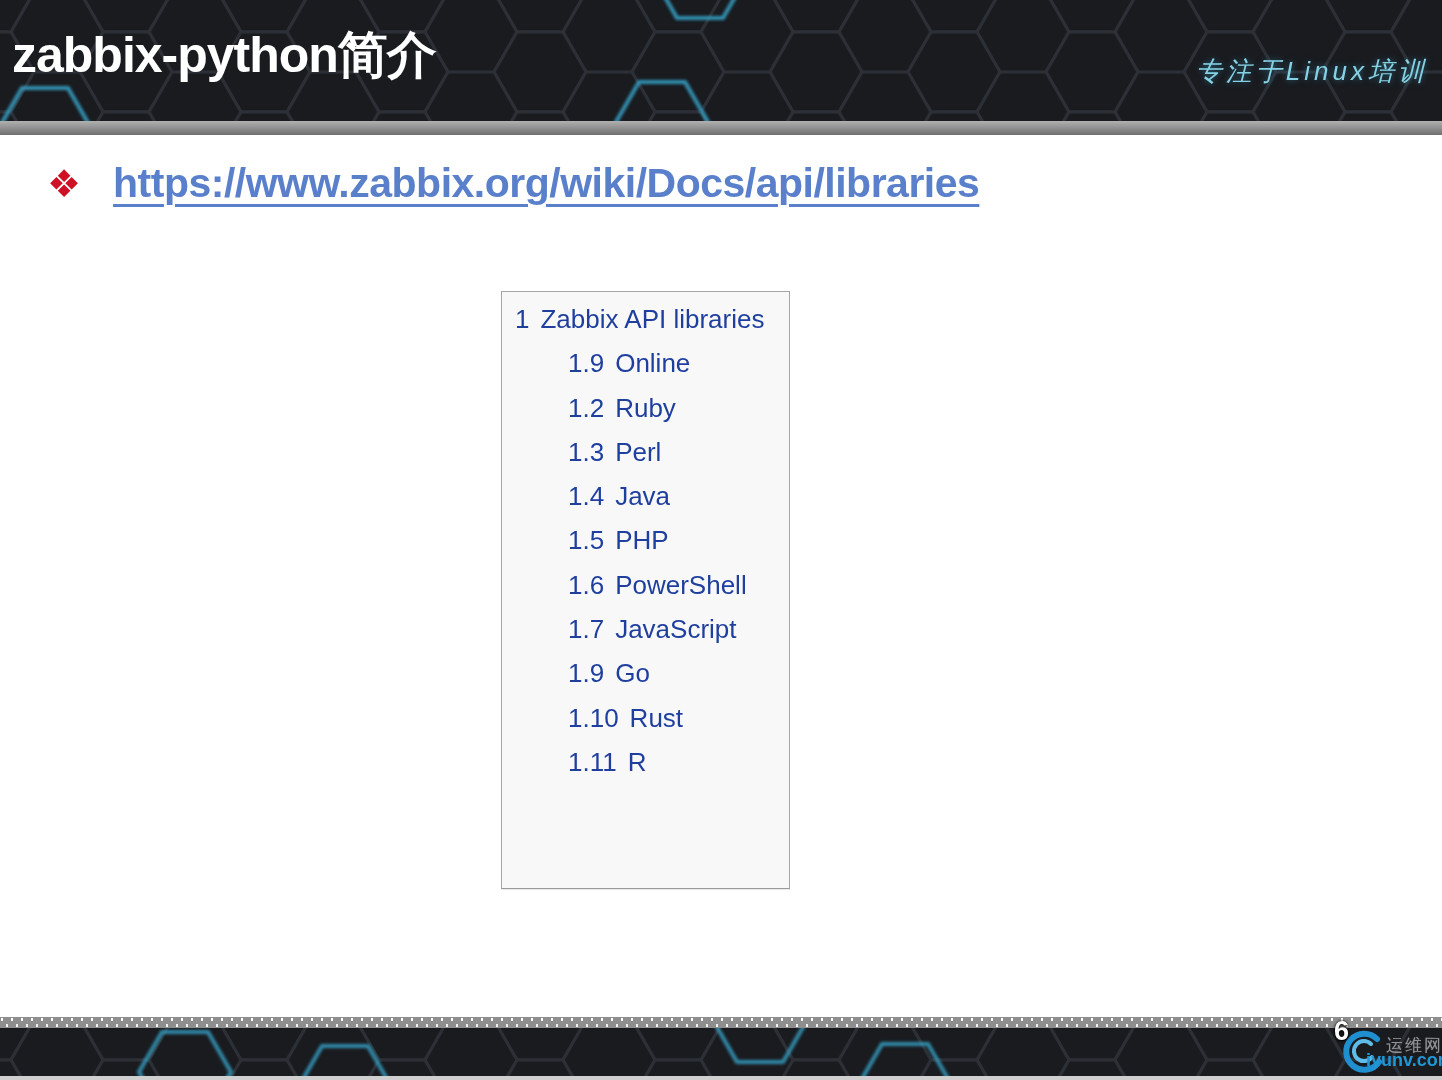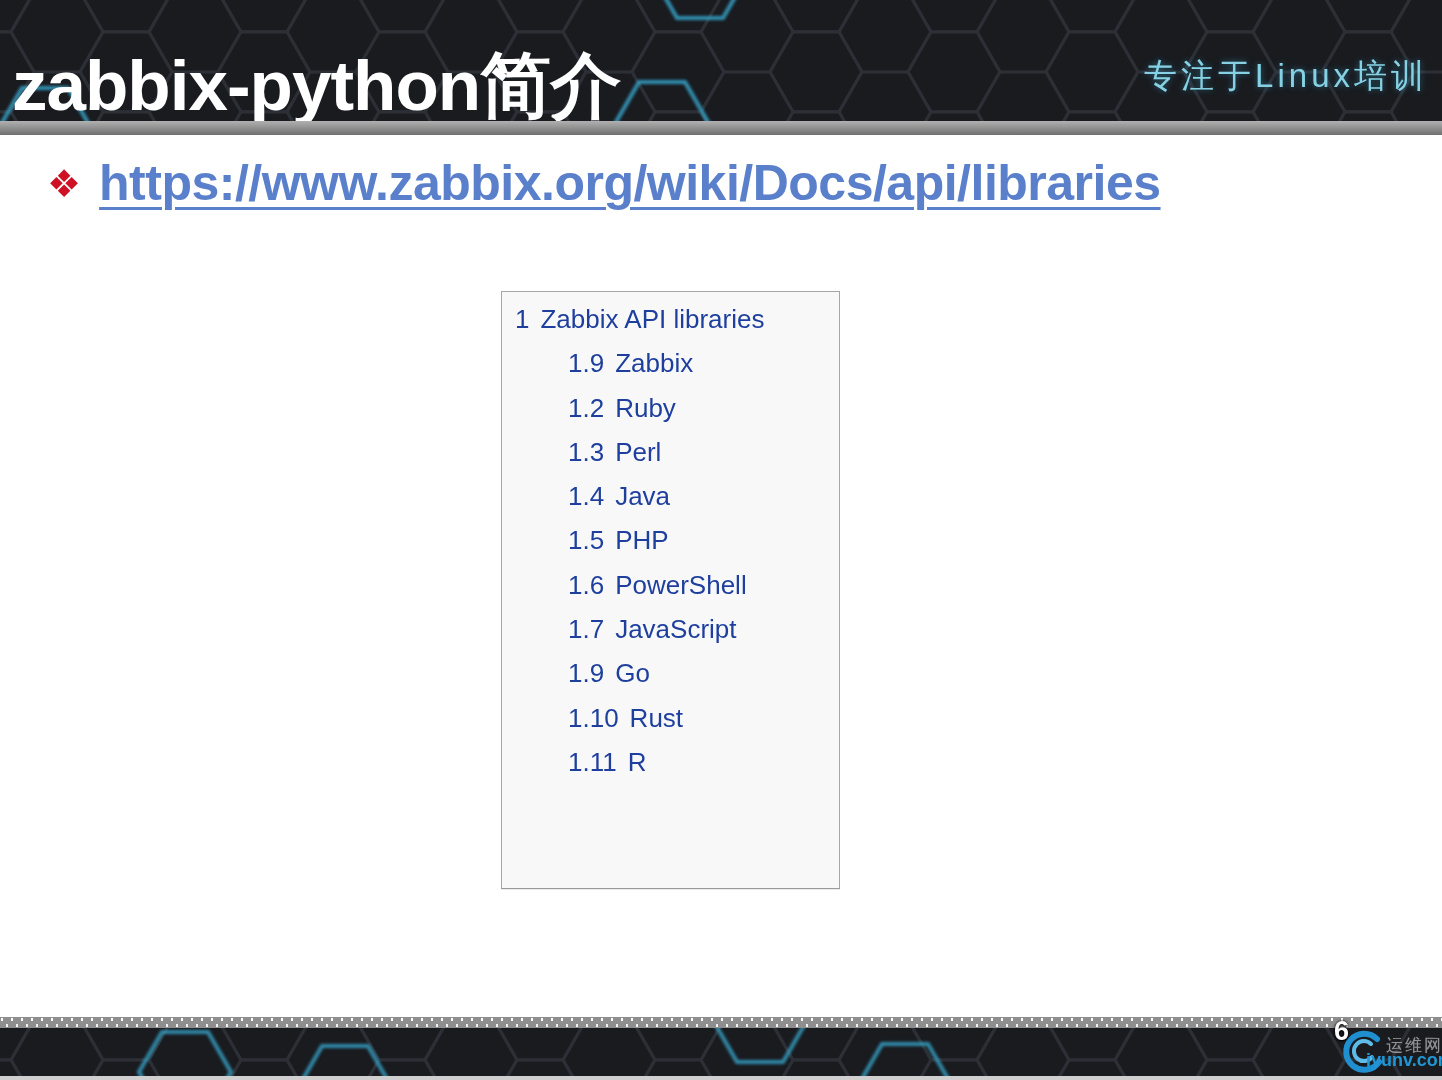--- a/index.html
+++ b/index.html
@@ -6,46 +6,46 @@
   .slide{
     position:relative;width:1442px;height:1080px;overflow:hidden;
     background:#ffffff;font-family:"Liberation Sans",sans-serif;
     margin:0 auto;
   }
   
   .header{position:absolute;left:0;top:0;width:1442px;height:121px;background:#0c0e11;overflow:hidden;}
   .header svg,.footer-hex svg{position:absolute;left:0;top:0;}
   .slide-title{
     position:absolute;left:12px;top:22px;z-index:3;
-    font-size:71px;font-weight:bold;color:#ffffff;letter-spacing:-1px;white-space:nowrap;margin-top:17px;
+    font-size:50px;font-weight:bold;color:#ffffff;letter-spacing:-1px;white-space:nowrap;
   }
   .brand{
     position:absolute;right:14px;top:54px;z-index:3;
-    font-size:33px;color:#86d2e4;letter-spacing:4px;white-space:nowrap;
+    font-size:26px;font-style:italic;color:#86d2e4;letter-spacing:4px;white-space:nowrap;
     text-shadow:0 0 6px rgba(60,170,210,.55);
   }
   .graybar{
     position:absolute;left:0;top:121px;width:1442px;height:14px;
     background:linear-gradient(#b0b0b0,#8d8d8d 55%,#6f6f6f);z-index:4;
   }
   
   .body{position:absolute;left:0;top:135px;width:1442px;height:882px;background:#ffffff;}
   .bullet-row{position:absolute;left:47px;top:21px;display:flex;align-items:flex-start;}
   .bullet{
     font-family:"DejaVu Sans",sans-serif;
     font-size:38px;line-height:56px;color:#cf1125;
   }
   .url-link{
-    margin-left:18px;font-size:50px;line-height:54px;font-weight:bold;color:#5b80cb;
+    margin-left:32px;font-size:41px;line-height:54px;font-weight:bold;color:#5b80cb;
     text-decoration:underline;text-decoration-thickness:3px;text-underline-offset:7px;
     letter-spacing:-0.5px;white-space:nowrap;
   }
   
   .tocbox{
-    position:absolute;left:501px;top:156px;width:339px;height:598px;
+    position:absolute;left:501px;top:156px;width:289px;height:598px;
     box-sizing:border-box;background:#f8f8f9;border:1px solid #a6a6a6;
     border-bottom-color:#9a9a9a;box-shadow:0 1px 0 rgba(0,0,0,.08);
     padding:5px 0 0 13px;overflow:hidden;
   }
   .toc-list{list-style:none;margin:0;padding:0;}
   .toc-list li{
     font-size:26px;line-height:44.3px;color:#1e3f9e;white-space:nowrap;
   }
   .toc-heading{font-size:27px;}
   .toc-sub{padding-left:53px;}
@@ -112,21 +112,21 @@
 
   <div class="body">
     <div class="bullet-row">
       <span class="bullet">❖</span>
       <a class="url-link">https://www.zabbix.org/wiki/Docs/api/libraries</a>
     </div>
 
     <div class="tocbox">
       <ul class="toc-list">
         <li class="toc-heading"><span class="n">1</span><span>Zabbix API libraries</span></li>
-        <li class="toc-sub"><span class="n">1.9</span><span>Zabbix</span></li>
+        <li class="toc-sub"><span class="n">1.9</span><span>Online</span></li>
         <li class="toc-sub"><span class="n">1.2</span><span>Ruby</span></li>
         <li class="toc-sub"><span class="n">1.3</span><span>Perl</span></li>
         <li class="toc-sub"><span class="n">1.4</span><span>Java</span></li>
         <li class="toc-sub"><span class="n">1.5</span><span>PHP</span></li>
         <li class="toc-sub"><span class="n">1.6</span><span>PowerShell</span></li>
         <li class="toc-sub"><span class="n">1.7</span><span>JavaScript</span></li>
         <li class="toc-sub"><span class="n">1.9</span><span>Go</span></li>
         <li class="toc-sub"><span class="n">1.10</span><span>Rust</span></li>
         <li class="toc-sub"><span class="n">1.11</span><span>R</span></li>
       </ul>

